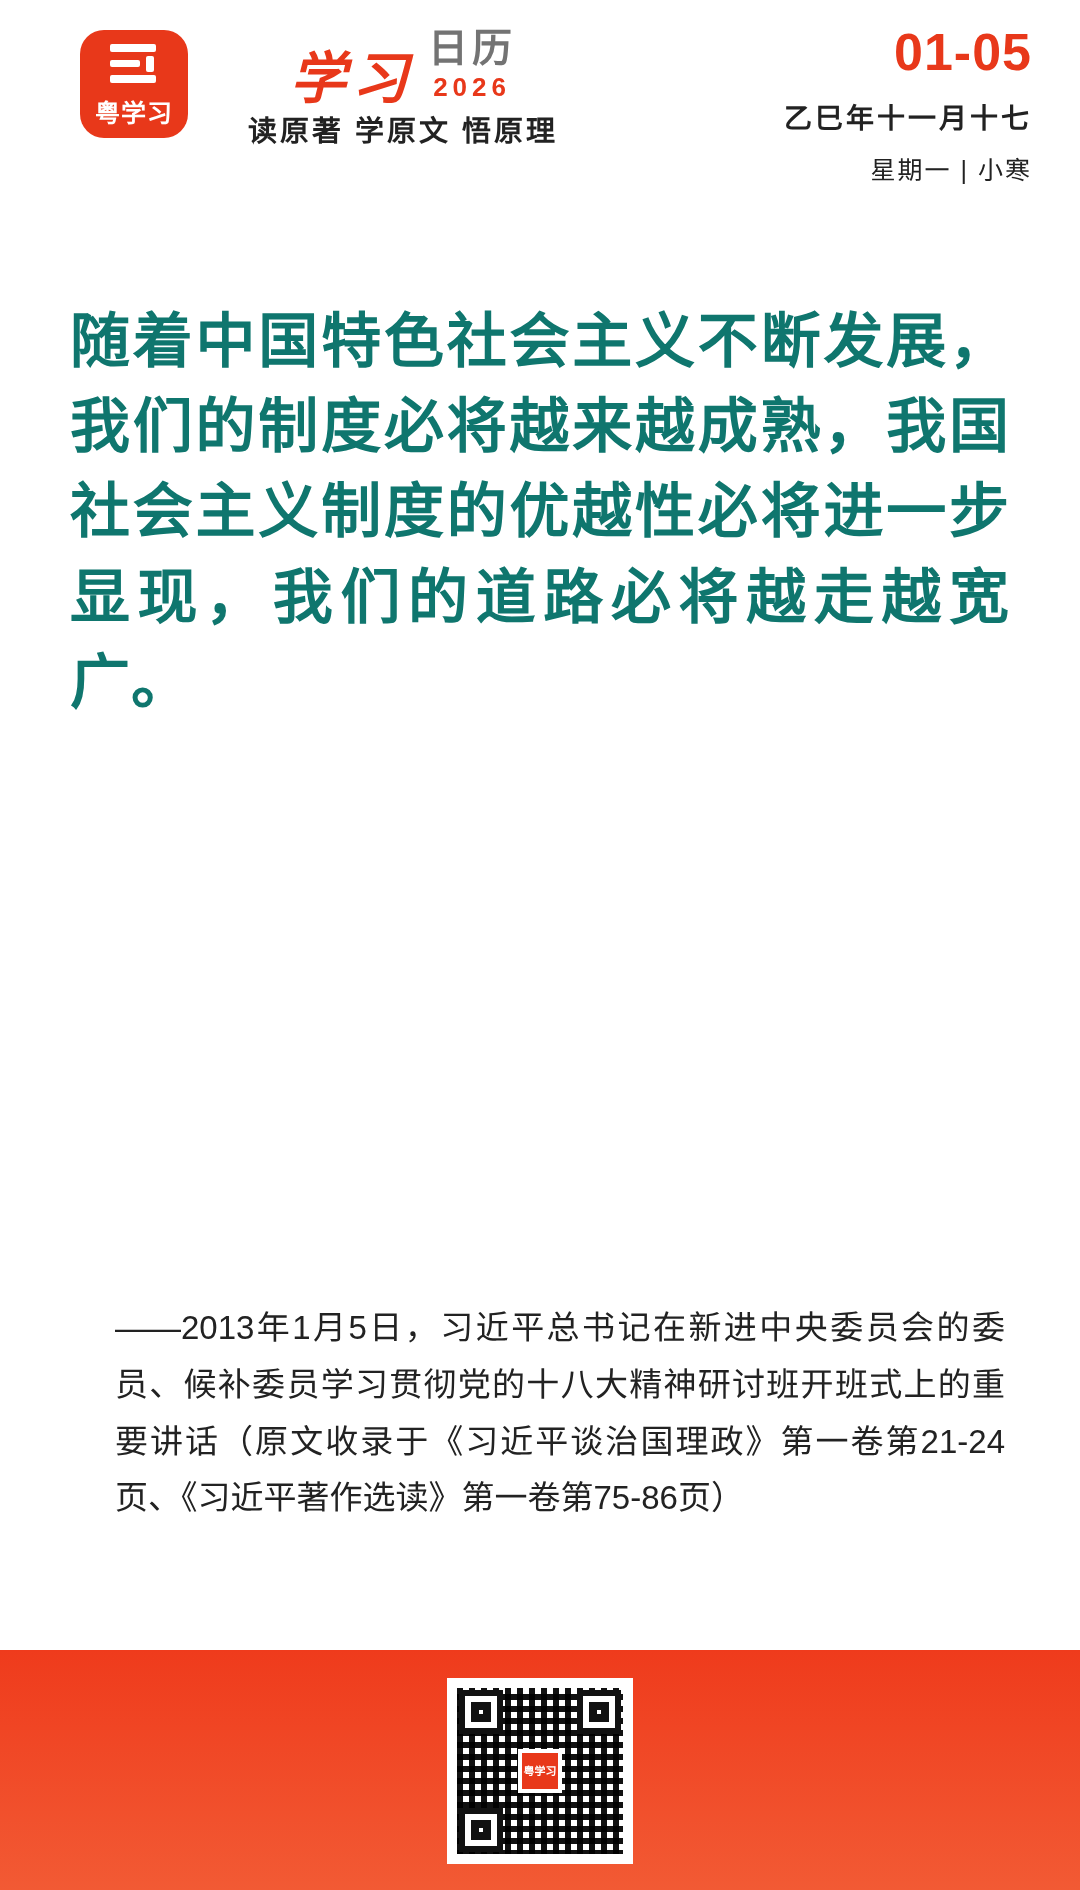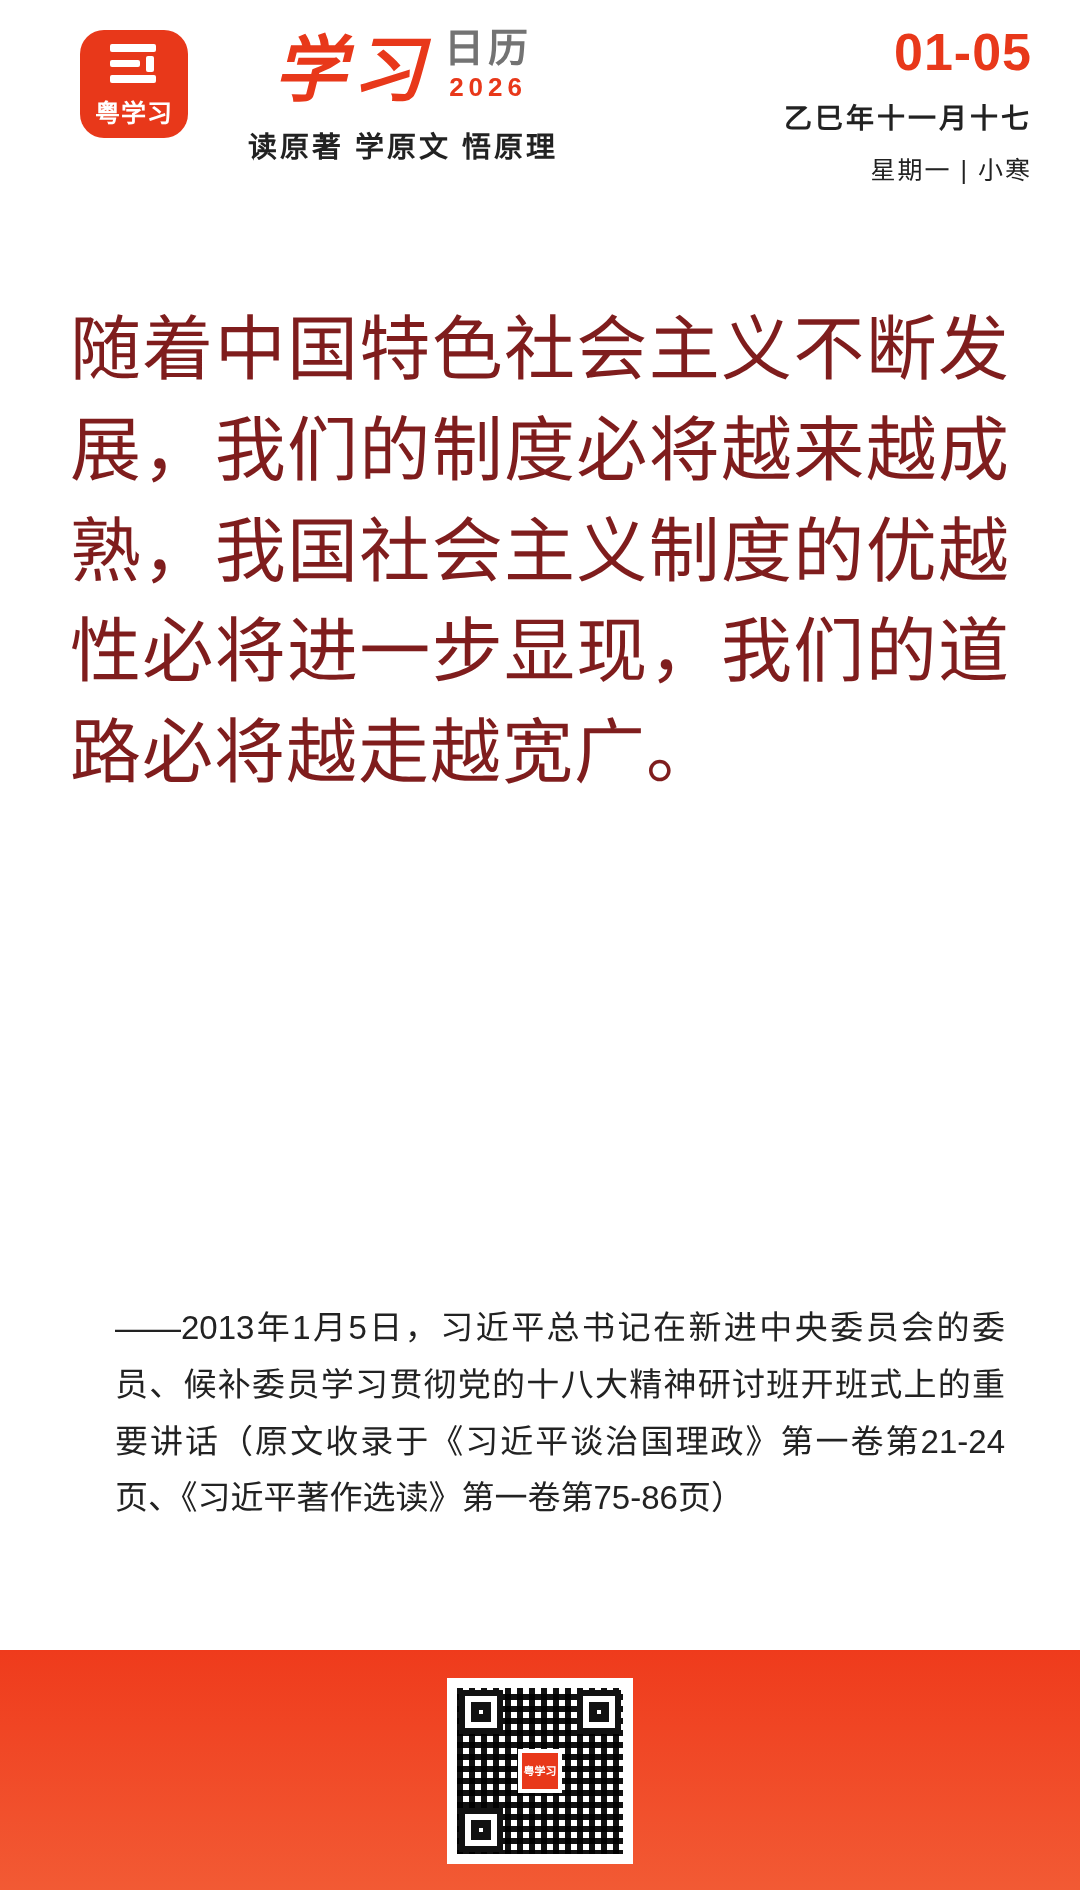--- a/index.html
+++ b/index.html
@@ -73,21 +73,21 @@
     padding-top: 6px;
     text-align: center;
   }
   .brand-row {
     display: flex;
     align-items: flex-end;
     justify-content: center;
   }
   .brand-main {
     font-family: "Liberation Serif", "DejaVu Serif", serif;
-    font-size: 72px;
+    font-size: 56px;
     font-weight: bold;
     font-style: italic;
     color: #e8381a;
     letter-spacing: 6px;
     line-height: 1;
   }
   .brand-sub-wrap {
     margin-left: 14px;
     text-align: center;
     padding-bottom: 4px;
@@ -102,21 +102,20 @@
   }
   .brand-year {
     font-size: 26px;
     font-weight: bold;
     color: #e8381a;
     letter-spacing: 5px;
     line-height: 1.2;
     margin-top: 2px;
   }
   .brand-slogan {
-    margin-top: 16px;
     font-size: 29px;
     font-weight: bold;
     color: #222222;
     letter-spacing: 3px;
     text-align: right;
   }
 
   .dateblock {
     margin-left: auto;
     text-align: right;
@@ -144,24 +143,24 @@
     letter-spacing: 2px;
   }
 
   
   .quote {
     position: absolute;
     top: 300px;
     left: 70px;
     width: 940px;
     font-family: "Liberation Serif", "DejaVu Serif", serif;
-    font-weight: normal;
-    font-size: 71px;
+    font-weight: bold;
+    font-size: 60px;
     line-height: 1.42;
-    color: #7f1d1d;
+    color: #0f766e;
     letter-spacing: 1px;
     text-align: justify;
     text-align-last: left;
   }
 
   
   .source {
     position: absolute;
     top: 1300px;
     left: 96px;

